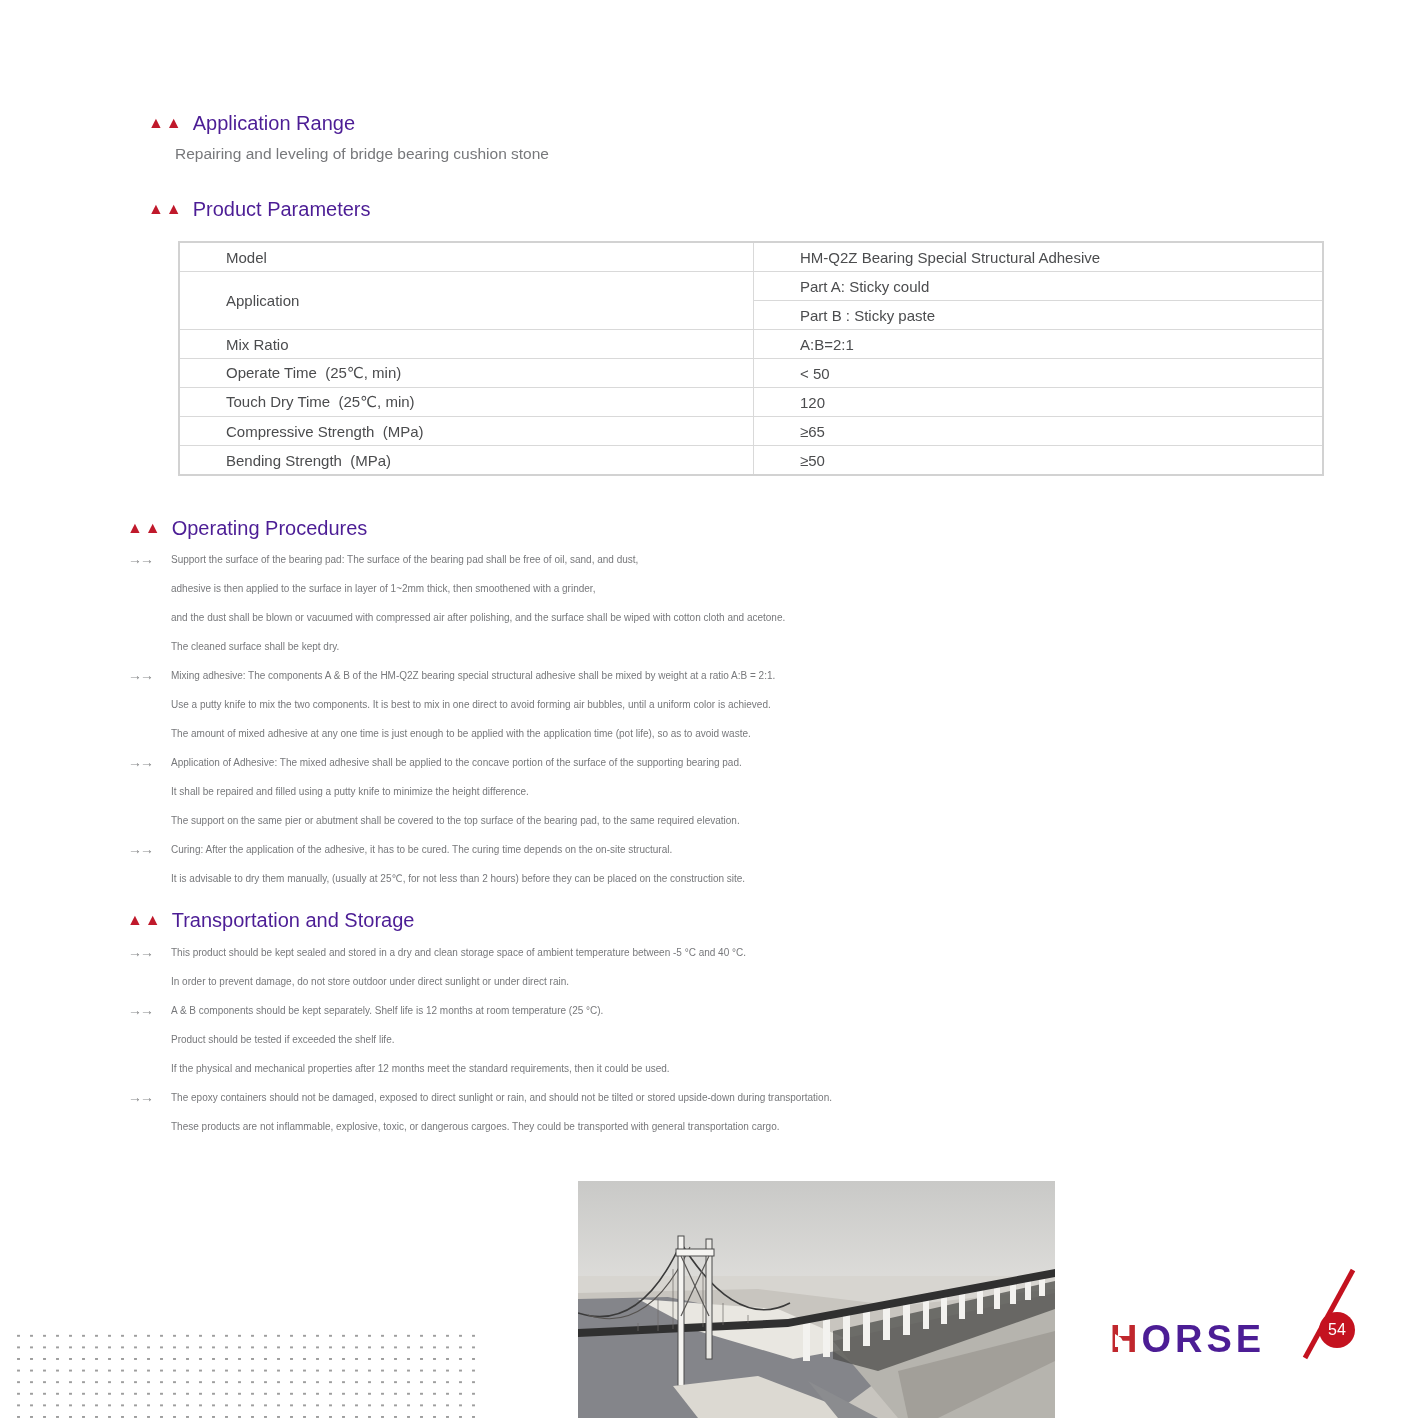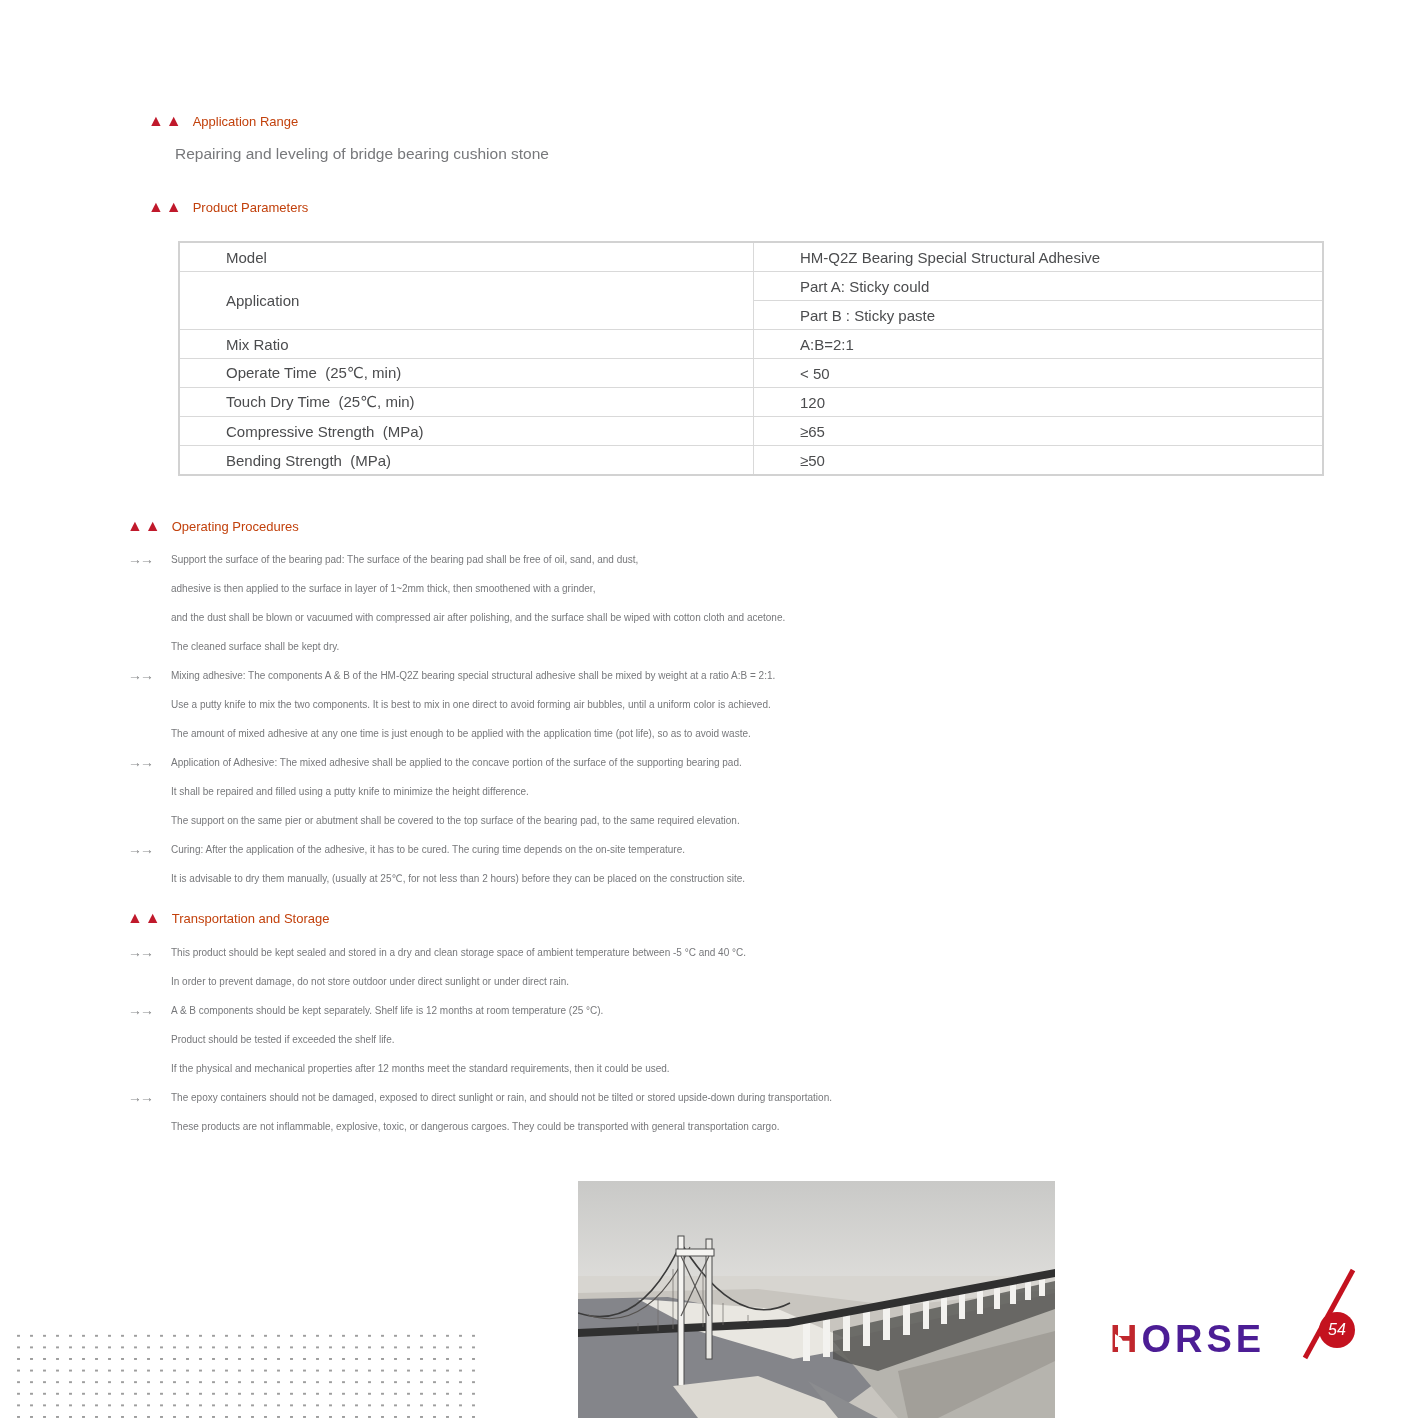--- a/index.html
+++ b/index.html
@@ -4,21 +4,21 @@
 <style>
   html,body{margin:0;padding:0;background:#fff;}
   #page{
     position:relative;width:1417px;height:1418px;background:#fff;overflow:hidden;
     font-family:"Liberation Sans","DejaVu Sans",sans-serif;
   }
   .abs{position:absolute;}
   
   .heading{display:flex;align-items:center;gap:9px;white-space:nowrap;}
   .tri{color:#c0192b;font-size:16px;letter-spacing:2px;line-height:1;}
-  .ht{color:#c2410c;font-size:13px;line-height:1;}
+  .ht{color:#4c1d95;font-size:20px;line-height:1;}
   
   .para{color:#77787b;font-size:15.5px;margin-left:27px;}
   
   table.params{border-collapse:collapse;table-layout:fixed;background:#fff;}
   table.params{border:2px solid #d2d2d2;}
   table.params td{
     border:1px solid #d9d9d9;height:28px;font-size:15px;color:#4b4c4e;
     vertical-align:middle;white-space:pre;overflow:hidden;padding-left:46px;
   }
   td.label{width:527px;padding:0 0 0 18px;}
@@ -39,21 +39,21 @@
   
   .wordmark{font-size:38px;font-weight:bold;letter-spacing:4px;line-height:1;white-space:nowrap;}
   .logo-h{color:#c0272d;}
   .logo-rest{color:#4c1d95;}
   .horse-notch{
     position:absolute;background:#fff;width:11px;height:13px;
     clip-path:polygon(0 0,55% 28%,100% 100%,0 100%);
   }
   .page-badge{
     border-radius:50%;background:#c4121f;color:#fff;display:flex;
-    align-items:center;justify-content:center;font-size:16px;font-style:italic;
+    align-items:center;justify-content:center;font-size:16px;
   }
 </style>
 </head>
 <body>
 
 <div id="page">
 
   <div class="abs heading" style="left:148px;top:113px">
     <span class="tri">▲▲</span>
     <span class="ht">Application Range</span>
@@ -120,21 +120,21 @@
         <div class="line">The amount of mixed adhesive at any one time is just enough to be applied with the application time (pot life), so as to avoid waste.</div>
       </div>
       <div class="bullet">
         <span class="marker">→→</span>
         <div class="line">Application of Adhesive: The mixed adhesive shall be applied to the concave portion of the surface of the supporting bearing pad.</div>
         <div class="line">It shall be repaired and filled using a putty knife to minimize the height difference.</div>
         <div class="line">The support on the same pier or abutment shall be covered to the top surface of the bearing pad, to the same required elevation.</div>
       </div>
       <div class="bullet">
         <span class="marker">→→</span>
-        <div class="line">Curing: After the application of the adhesive, it has to be cured. The curing time depends on the on-site temperature.</div>
+        <div class="line">Curing: After the application of the adhesive, it has to be cured. The curing time depends on the on-site structural.</div>
         <div class="line">It is advisable to dry them manually, (usually at 25℃, for not less than 2 hours) before they can be placed on the construction site.</div>
       </div>
     </div>
 
   <div class="abs heading" style="left:127px;top:910px">
     <span class="tri">▲▲</span>
     <span class="ht">Transportation and Storage</span>
   </div>
   <div class="abs blist" style="left:128px;top:938px;width:1280px">
       <div class="bullet">

